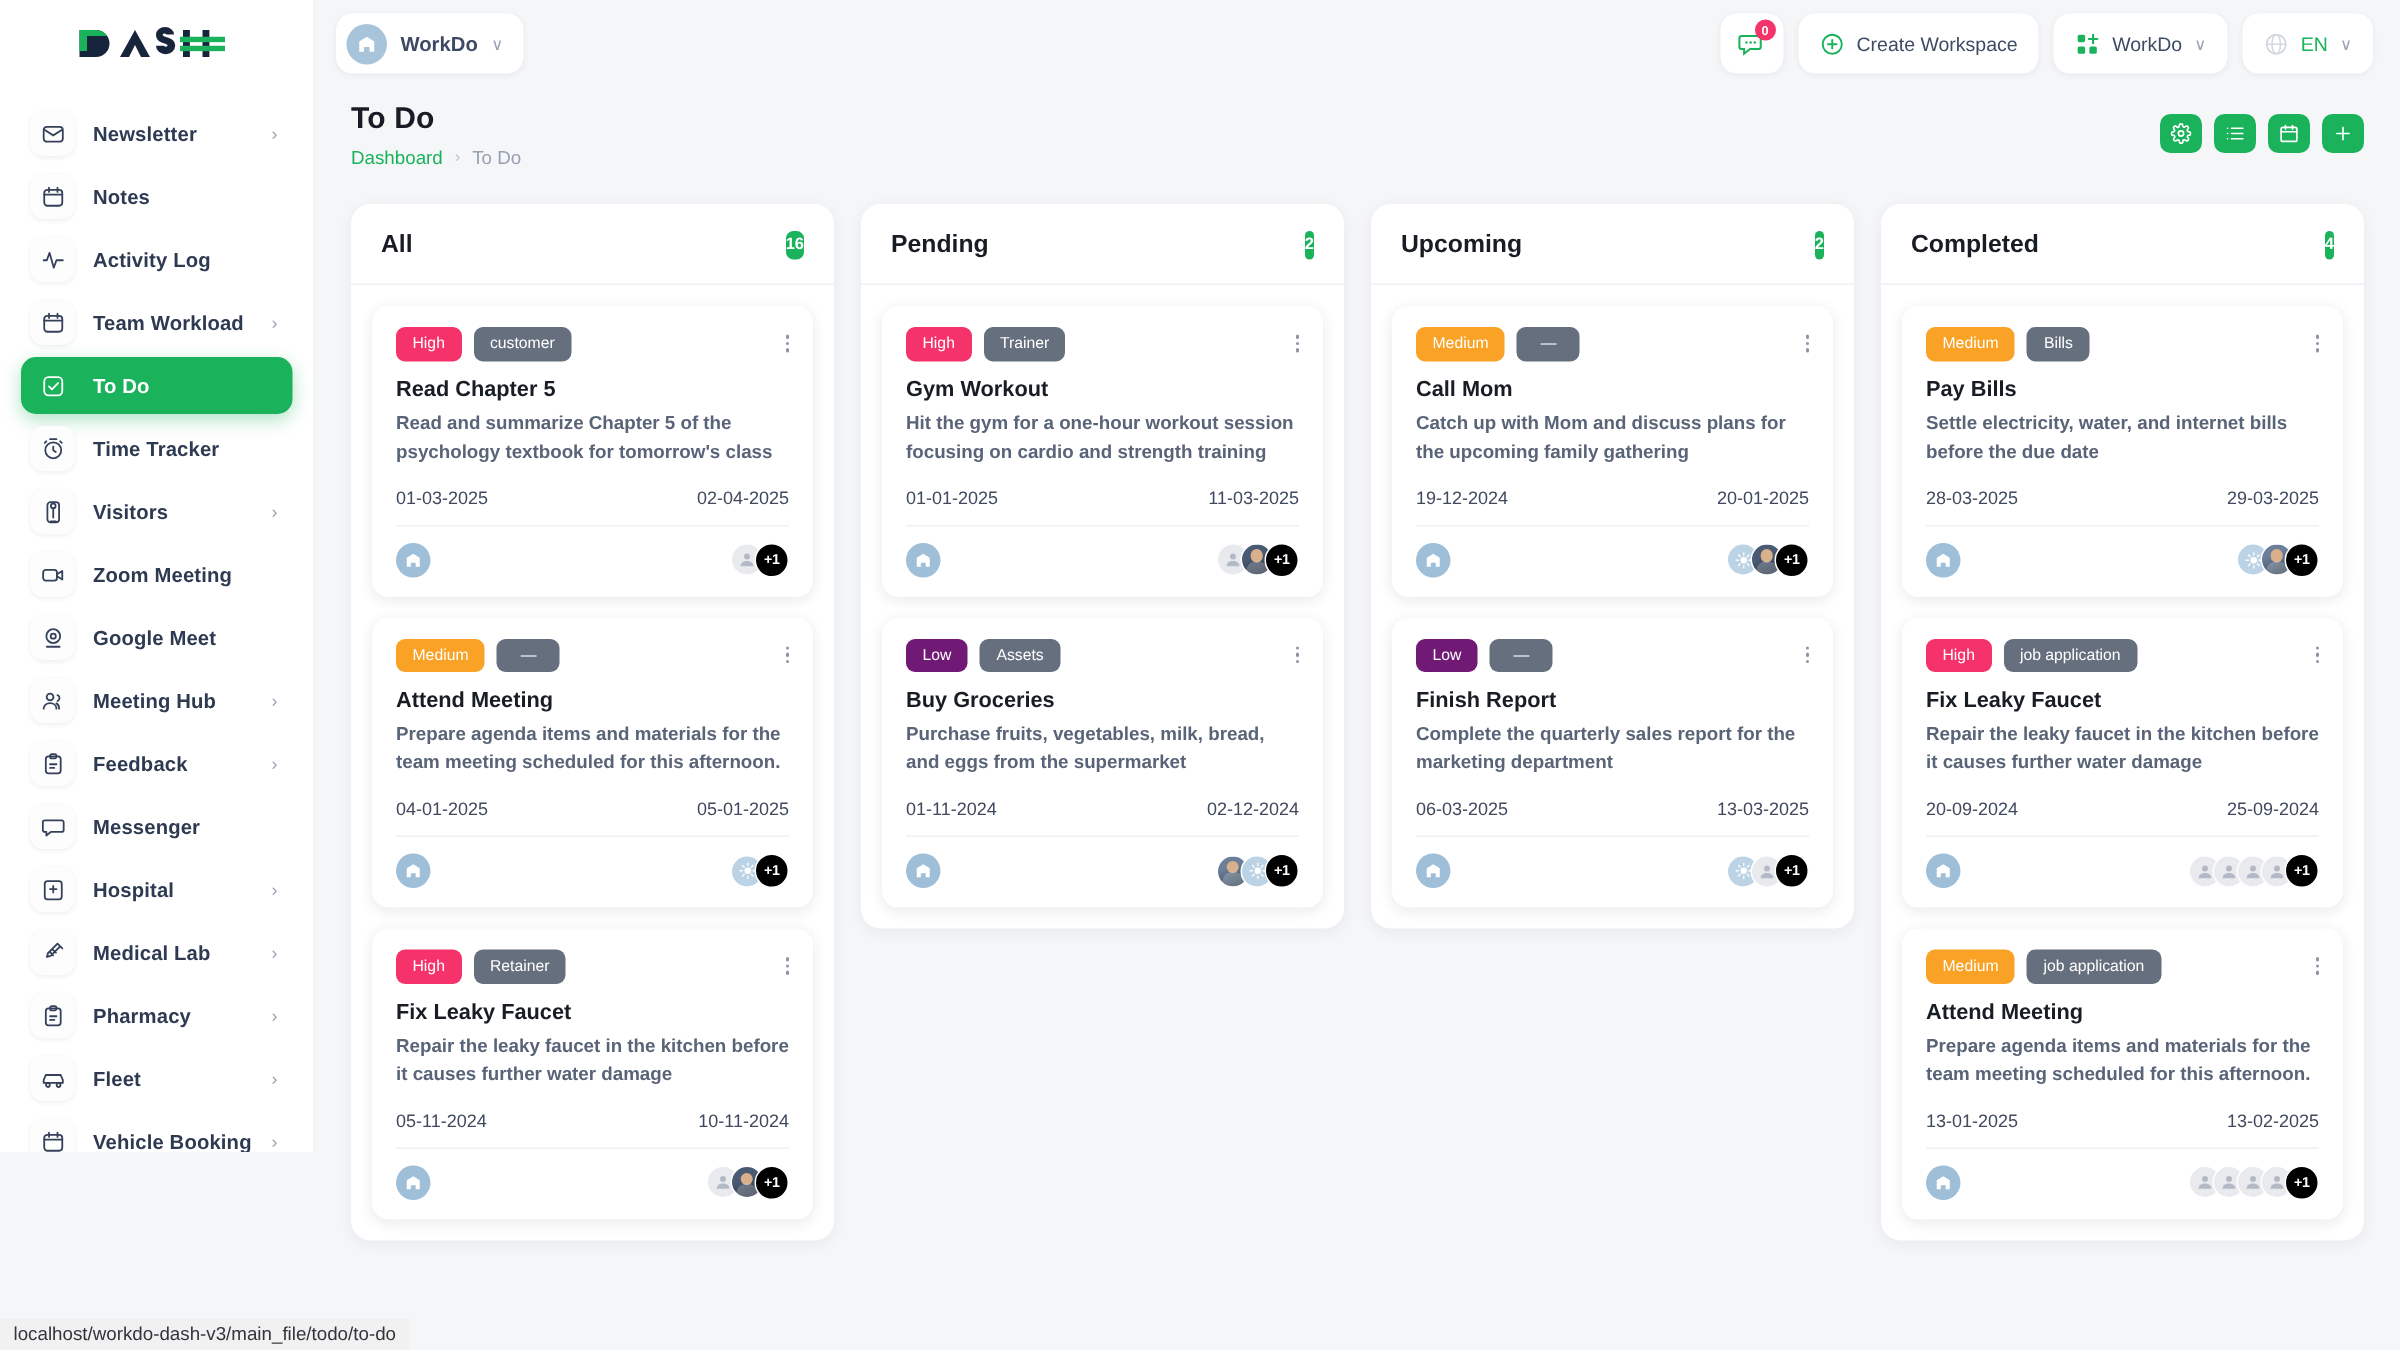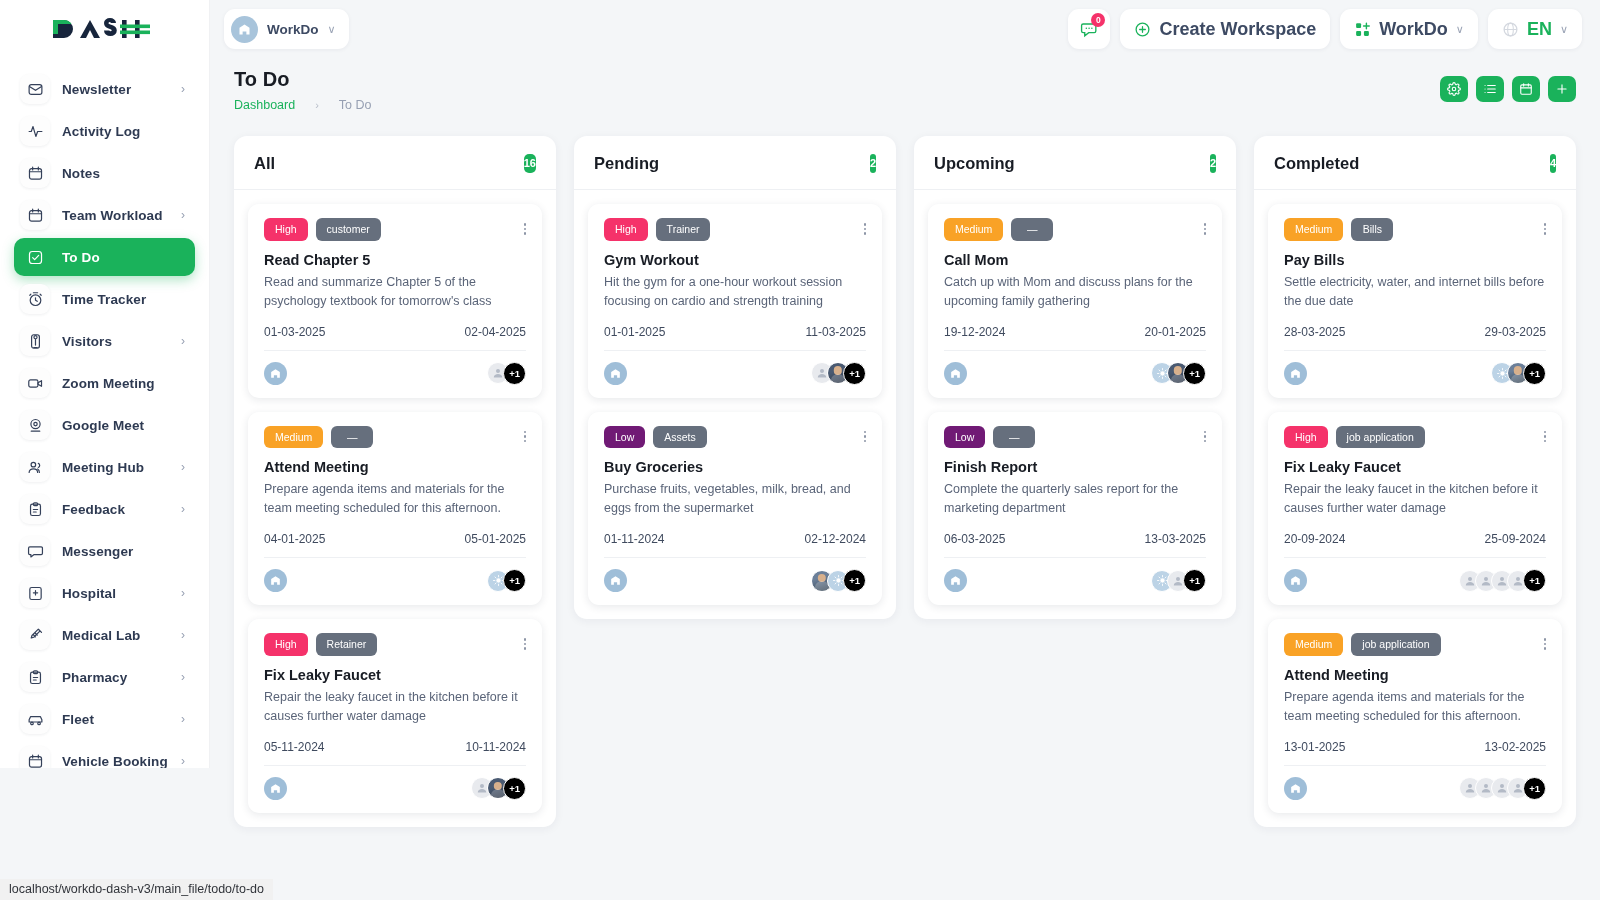--- a/index.html
+++ b/index.html
@@ -60,33 +60,33 @@
   .ws-name { font-size: 13.5px; color: #3d4a63; font-weight: 600; }
   .chev { font-size: 11px; color: #9aa3b5; }
 
   .top-right { margin-left: auto; display: flex; align-items: center; gap: 10px; }
   .chip {
     background: #fff; border-radius: 11px; height: 40px; display: flex;
     align-items: center; padding: 0 14px; gap: 8px;
     box-shadow: 0 1px 4px rgba(30,40,60,.06); cursor: pointer;
   }
   .chip.sq { width: 42px; padding: 0; justify-content: center; position: relative; }
-  .chip-label { font-size: 18px; color: #3d4a63; font-weight: 700; }
+  .chip-label { font-size: 13px; color: #3d4a63; font-weight: 400; }
   .chip-label.green { color: #1ab25b; }
   .badge-dot {
     position: absolute; top: 4px; right: 5px; background: #f5326a; color: #fff;
     font-size: 8.5px; font-weight: 700; min-width: 14px; height: 14px;
     border-radius: 7px; display: flex; align-items: center; justify-content: center;
     padding: 0 3px; line-height: 1;
   }
 
   
   .page-head { padding: 10px 24px 0 24px; display: flex; align-items: flex-start; }
   .page-title { font-size: 20px; font-weight: 700; color: #181c24; letter-spacing: .1px; }
-  .crumbs { margin-top: 7px; font-size: 12.5px; display: flex; align-items: center; gap: 20px; }
+  .crumbs { margin-top: 7px; font-size: 12.5px; display: flex; align-items: center; gap: 8px; }
   .crumb-link { color: #1ab25b; cursor: pointer; }
   .crumb-sep { color: #b7bdc9; font-size: 11px; }
   .crumb-cur { color: #97a0b3; }
   .head-actions { margin-left: auto; display: flex; gap: 8px; padding-top: 8px; }
   .gbtn {
     width: 28px; height: 26px; border-radius: 7px; background: #1ab25b;
     display: flex; align-items: center; justify-content: center; cursor: pointer;
   }
   .gbtn svg { width: 14px; height: 14px; stroke: #fff; fill: none; stroke-width: 1.9; }
 
@@ -121,21 +121,21 @@
     padding: 5px 11px; line-height: 1.2; white-space: nowrap;
   }
   .tag.pri-high { background: #f5326a; }
   .tag.pri-medium { background: #f9a226; }
   .tag.pri-low { background: #701a75; }
   .tag.cat { background: #666f7d; min-width: 42px; text-align: center; }
   .dots { margin-left: auto; display: flex; flex-direction: column; gap: 2px; padding-top: 5px; cursor: pointer; }
   .dots i { width: 2.5px; height: 2.5px; border-radius: 50%; background: #8c95a6; display: block; }
 
   .task-title { font-size: 14.5px; font-weight: 700; color: #181c24; margin-top: 11px; }
-  .task-desc { font-size: 12.5px; color: #5a6478; line-height: 1.52; margin-top: 5px; }
+  .task-desc { font-size: 12.5px; color: #5a6478; line-height: 1.52; margin-top: 5px; font-weight: bold; }
   .task-dates {
     display: flex; justify-content: space-between; font-size: 12px;
     color: #3f4a5e; margin-top: 14px;
   }
   .task-foot {
     display: flex; align-items: center; margin-top: 11px; padding-top: 11px;
     border-top: 1px solid #eef0f3;
   }
   .ws-mini {
     width: 23px; height: 23px; border-radius: 50%; background: #9fbed8;
@@ -200,33 +200,33 @@
               <rect x="3" y="5" width="18" height="14" rx="3"></rect>
               <path d="M4 8l8 5 8-5" stroke-linecap="round"></path>
             </svg>
           </span>
           <span class="nav-label">Newsletter</span>
           <span class="nav-caret">›</span>
         </div>
         <div class="nav-item">
           <span class="nav-ico">
             <svg viewBox="0 0 24 24">
-              <path d="M3 12h3l2.5-7 4 14 2.5-7H21" stroke-linecap="round" stroke-linejoin="round"></path>
-            </svg>
-          </span>
-          <span class="nav-label">Activity Log</span>
-        </div>
-        <div class="nav-item">
-          <span class="nav-ico">
-            <svg viewBox="0 0 24 24">
               <rect x="3.5" y="5" width="17" height="15" rx="3"></rect>
               <path d="M3.5 9.5h17M8 3v4M16 3v4" stroke-linecap="round"></path>
             </svg>
           </span>
           <span class="nav-label">Notes</span>
+        </div>
+        <div class="nav-item">
+          <span class="nav-ico">
+            <svg viewBox="0 0 24 24">
+              <path d="M3 12h3l2.5-7 4 14 2.5-7H21" stroke-linecap="round" stroke-linejoin="round"></path>
+            </svg>
+          </span>
+          <span class="nav-label">Activity Log</span>
         </div>
         <div class="nav-item">
           <span class="nav-ico">
             <svg viewBox="0 0 24 24">
               <rect x="3.5" y="5" width="17" height="15" rx="3"></rect>
               <path d="M3.5 9.5h17M8 3v4M16 3v4" stroke-linecap="round"></path>
             </svg>
           </span>
           <span class="nav-label">Team Workload</span>
           <span class="nav-caret">›</span>

